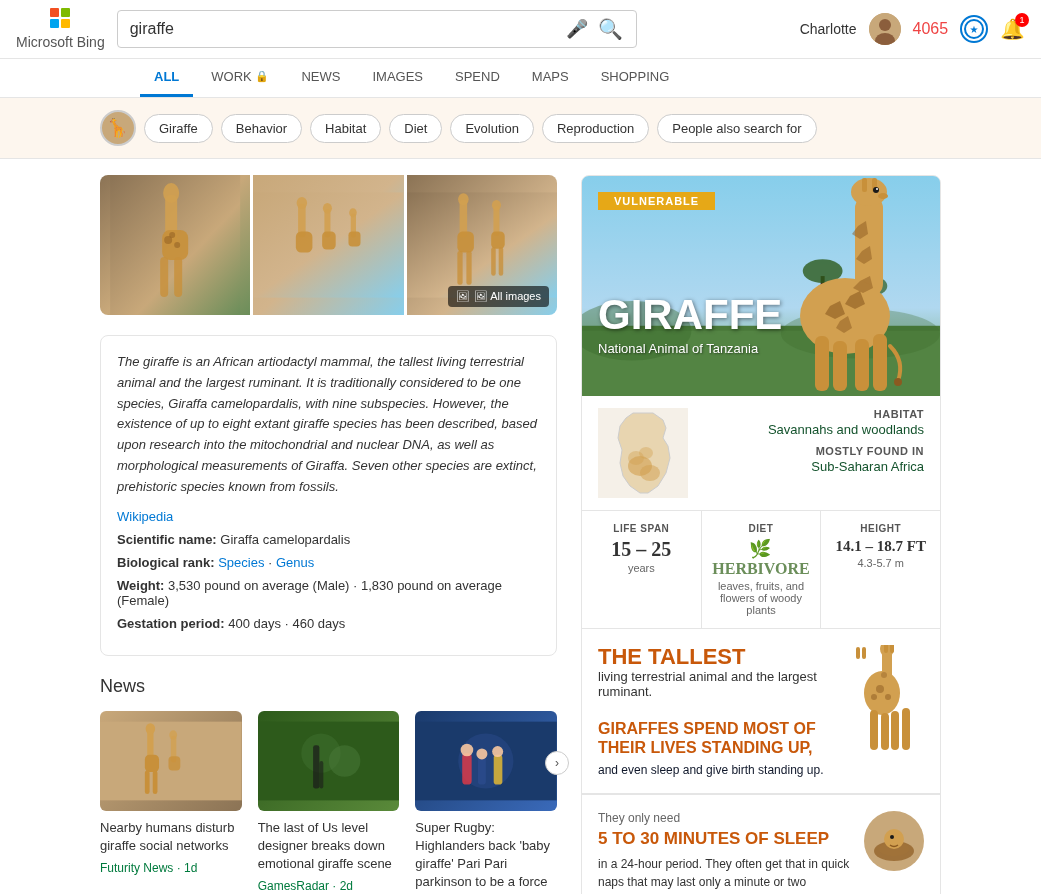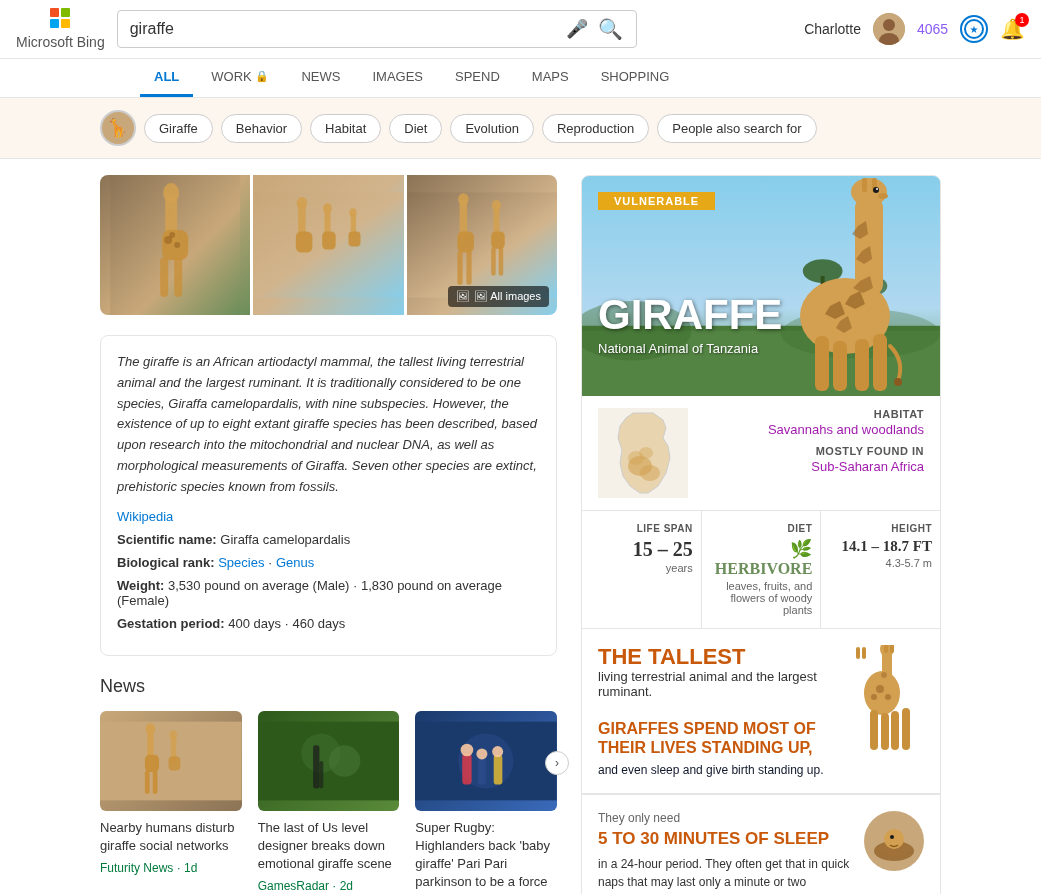--- a/index.html
+++ b/index.html
@@ -95,21 +95,21 @@
     .notif-badge {
       position: absolute;
       top: -4px; right: -4px;
       background: red;
       color: white;
       font-size: 9px;
       width: 14px; height: 14px;
       border-radius: 50%;
       display: flex; align-items: center; justify-content: center;
     }
-    .points-text { font-size: 14px; color: #8b5cf6; }
+    .points-text { font-size: 16px; color: #ef4444; }
 
     
     .nav-tabs {
       display: flex;
       gap: 4px;
       padding: 0 140px;
       border-bottom: 1px solid #e5e5e5;
     }
     .nav-tab {
       padding: 10px 14px;
@@ -343,33 +343,33 @@
     .kc-info-label {
       font-size: 11px;
       font-weight: 700;
       text-transform: uppercase;
       letter-spacing: 0.5px;
       color: #555;
       margin-bottom: 2px;
     }
     .kc-info-value {
       font-size: 13px;
-      color: #a21caf;
+      color: #14532d;
       margin-bottom: 8px;
     }
 
     .kc-stats-row {
       display: flex;
       border-top: 1px solid #e5e5e5;
       border-bottom: 1px solid #e5e5e5;
     }
     .kc-stat {
       flex: 1;
       padding: 12px 8px;
-      text-align: right;
+      text-align: center;
       border-right: 1px solid #e5e5e5;
     }
     .kc-stat:last-child { border-right: none; }
     .kc-stat-label {
       font-size: 10px;
       font-weight: 700;
       text-transform: uppercase;
       letter-spacing: 0.5px;
       color: #555;
       margin-bottom: 4px;

